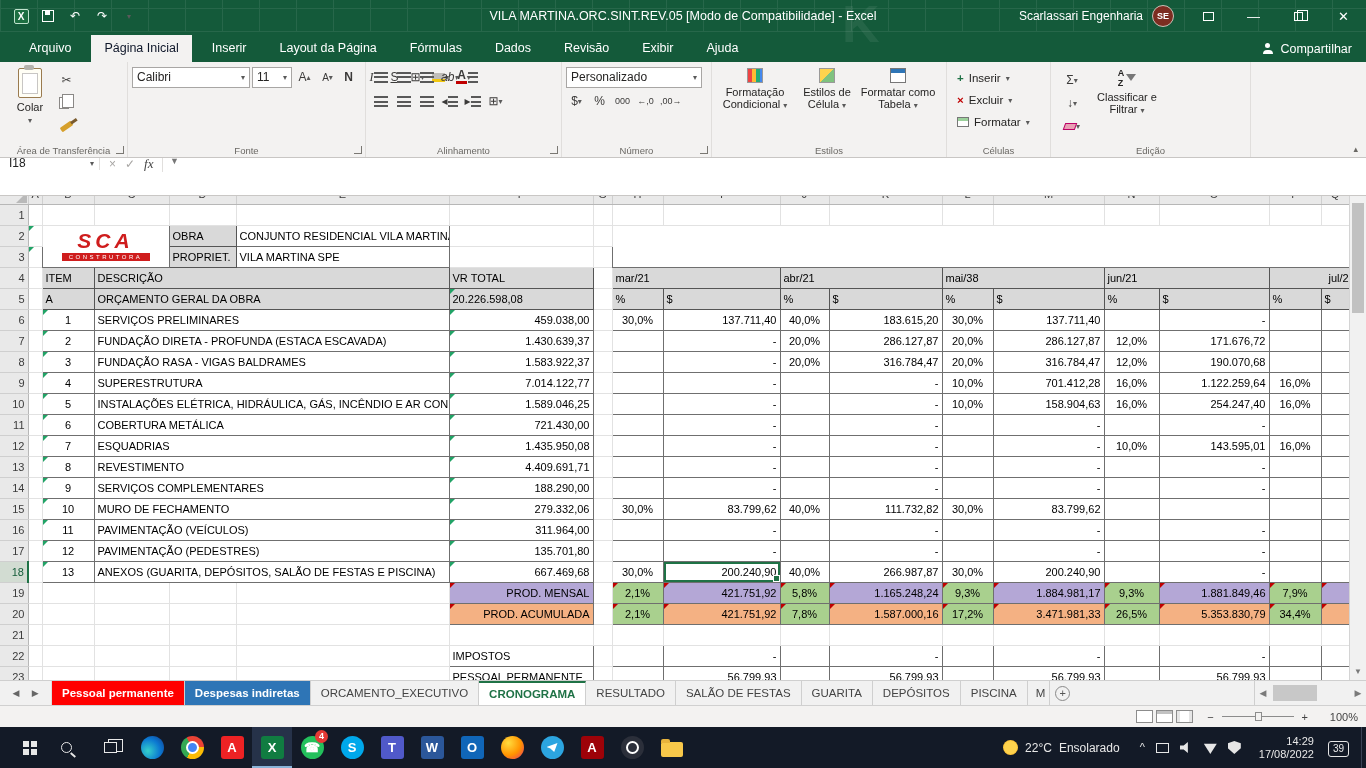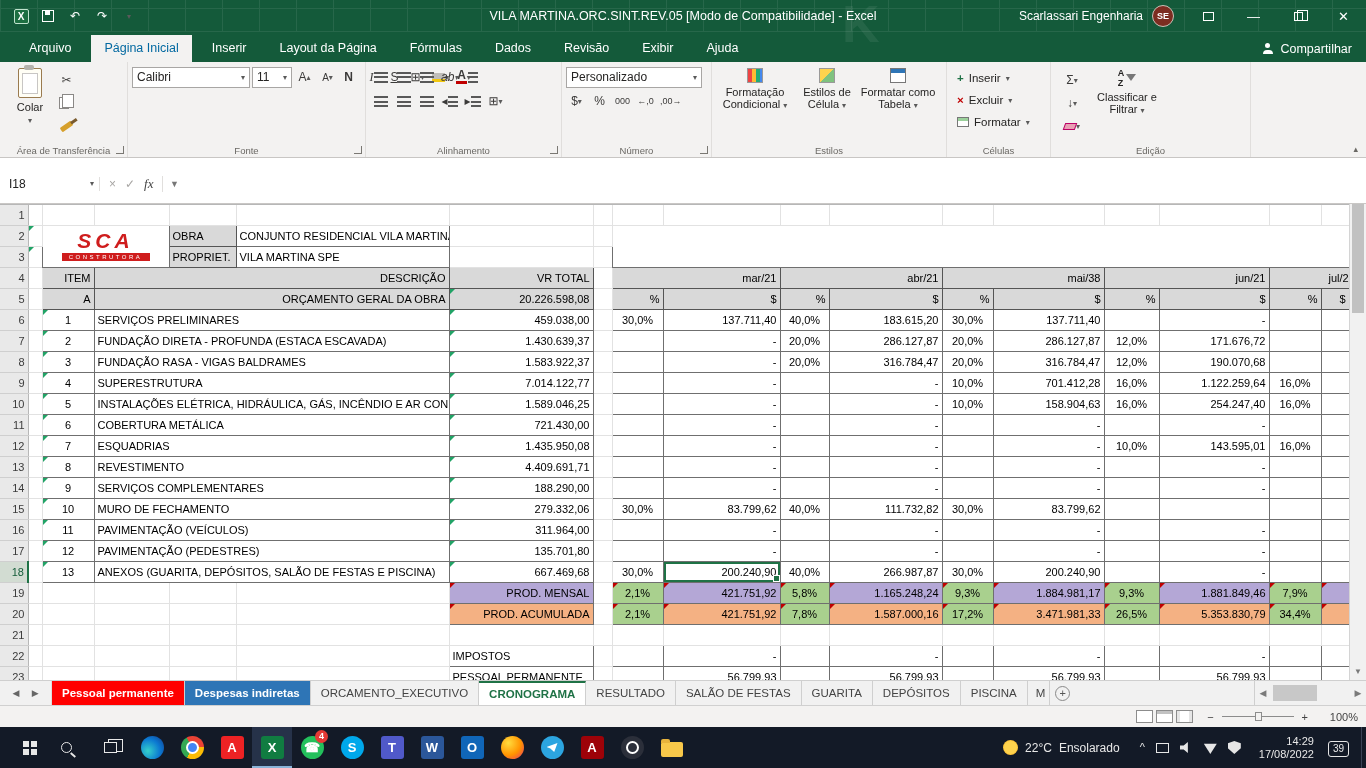--- a/index.html
+++ b/index.html
@@ -27,21 +27,21 @@
     color:#fff; font-size:9px; font-weight:bold; display:flex; align-items:center; justify-content:center; margin-right:12px; }
   .wbtn { width:45px; height:32px; display:flex; align-items:center; justify-content:center; font-size:13px; color:#fff; }
   .ic-restore { width:9px; height:9px; border:1px solid #fff; position:relative; }
   .ic-restore:before { content:""; position:absolute; top:-3px; left:2px; width:9px; height:9px; border:1px solid #fff; }
   .ic-ribopt { width:11px; height:9px; border:1px solid #fff; }
 
   
   #ribbontabs { position:absolute; top:32px; left:0; right:0; height:30px; background:#145a3a;
     display:flex; align-items:flex-end; color:#fff; z-index:25; }
   .rtab { padding:0 13px; height:27px; line-height:27px; font-size:12.5px; white-space:nowrap; }
-  .rtab.active { background:#f3f2f1; color:#0369a1; }
+  .rtab.active { background:#f3f2f1; color:#0f172a; }
   .tellme { display:flex; align-items:center; gap:7px; margin-left:16px; height:27px; font-size:12.5px; }
   .ic-bulb { width:10px; height:10px; border-radius:50%; background:#f6d44c; position:relative; }
   .ic-bulb:after { content:""; position:absolute; left:3px; bottom:-3px; width:4px; height:3px; background:#e8e8e8; }
   .share { margin-left:auto; margin-right:14px; display:flex; align-items:center; gap:7px; height:27px; font-size:12.5px; }
   .ic-person { width:11px; height:11px; position:relative; }
   .ic-person:before { content:""; position:absolute; top:0; left:3px; width:5px; height:5px; border-radius:50%; background:#fff; }
   .ic-person:after { content:""; position:absolute; bottom:0; left:0.5px; width:10px; height:4px; border-radius:5px 5px 0 0; background:#fff; }
 
   
   #ribbon { position:absolute; top:62px; left:0; right:0; height:96px; background:#f3f2f1;
@@ -80,22 +80,22 @@
   .ic-ins { color:#1f7246; font-weight:bold; } .ic-del { color:#c00000; font-weight:bold; }
   .ic-fmtw { width:12px; height:10px; border:1px solid #777; background:linear-gradient(#9bd19b 0 3px,#fff 3px); }
   .cellrow { display:flex; align-items:center; gap:5px; height:22px; padding:0 6px; font-size:11.5px; white-space:nowrap; }
   .ic-funnel { width:0; height:0; border:5px solid transparent; border-top:7px solid #777; position:relative; top:2px; }
   .ic-find { width:8px; height:8px; border:1.6px solid #555; border-radius:50%; position:relative; }
   .ic-find:after { content:""; position:absolute; right:-4px; bottom:-3px; width:5px; height:1.8px; background:#555; transform:rotate(40deg); }
   .ic-erase { width:12px; height:7px; background:#e8a0b4; border:1px solid #b06; transform:skewX(-20deg); }
   .collapse-r { position:absolute; right:8px; bottom:3px; color:#6a6864; font-size:9px; }
 
   
-  #formulabar { position:absolute; top:164px; left:0; right:0; height:40px; background:#fff;
-    border-bottom:1px solid #c9c7c5; display:flex; align-items:center; font-size:12px; z-index:15; }
+  #formulabar { position:absolute; top:156px; left:0; right:0; height:40px; background:#fff;
+    border-bottom:1px solid #c9c7c5; display:flex; align-items:flex-start; font-size:12px; z-index:15; }
   .namebox { width:100px; display:flex; align-items:center; padding-left:9px; border-right:1px solid #e1dfdd; color:#222; }
   .namebox .dd { margin-left:auto; padding-right:5px; }
   .fbtns { display:flex; align-items:center; gap:9px; padding:0 9px; color:#a8a6a4; border-right:1px solid #e1dfdd; }
   .fx { font-style:italic; font-family:"Liberation Serif",serif; color:#444; font-size:13px; }
   .fcontent { flex:1; display:flex; align-items:center; padding-left:7px; color:#000; }
   .fchev { width:22px; display:flex; align-items:center; justify-content:center; color:#777; font-size:9px; }
 
   
   #gridwrap { position:absolute; top:184px; left:0; width:1349px; height:496px; overflow:hidden; background:#fff; }
   table#sheet { border-collapse:collapse; table-layout:fixed; width:1349px; }
@@ -105,21 +105,21 @@
     color:#3b3b3b; text-align:center; }
   th.corner { position:relative; }
   th.corner:after { content:""; position:absolute; right:1px; bottom:1px;
     border-bottom:11px solid #b9b9b9; border-left:11px solid transparent; }
   thead th.selc { background:#d2dcd2; border-bottom:2px solid #1f7246; color:#155c39; font-weight:bold; }
   tbody th.rh { background:#e9e9e9; border-right:1px solid #b7b7b7; border-bottom:1px solid #cfcfcf;
     color:#3b3b3b; text-align:right; padding-right:4px; }
   tbody th.selr { background:#d2dcd2; border-right:2px solid #1f7246; color:#155c39; font-weight:bold; }
   td.pl { border-right:1px solid #e2e2e2; border-bottom:1px solid #e2e2e2; }
   td.bd { border:1px solid #6f6f6f; background:#fff; }
-  td.hd { border:1px solid #555; background:#d9d9d9; font-weight:bold; text-align:right; }
+  td.hd { border:1px solid #555; background:#d9d9d9; font-weight:bold; text-align:left; }
   td.lab { text-align:left; font-size:10.5px; }
   .lf { text-align:left; } .rt { text-align:right; } .ct { text-align:center; } .bold { font-weight:bold; }
   td.dash { text-align:right; padding-right:17px; }
   td.purple { background:#b4a7d6; } td.orange { background:#f4b183; } td.green { background:#a9d08e; }
   td.tg, td.trd { position:relative; }
   td.tg:before { content:""; position:absolute; top:0; left:0; border-top:5px solid #21a366; border-right:5px solid transparent; }
   td.trd:before { content:""; position:absolute; top:0; left:0; border-top:5px solid #c00000; border-right:5px solid transparent; }
   td.ac { box-shadow: inset 0 0 0 2px #1f7246; position:relative; }
   td.ac:after { content:""; position:absolute; right:0; bottom:0; width:5px; height:5px; background:#1f7246; border:1px solid #fff; }
   td.ju { text-align:left; text-indent:56px; }

